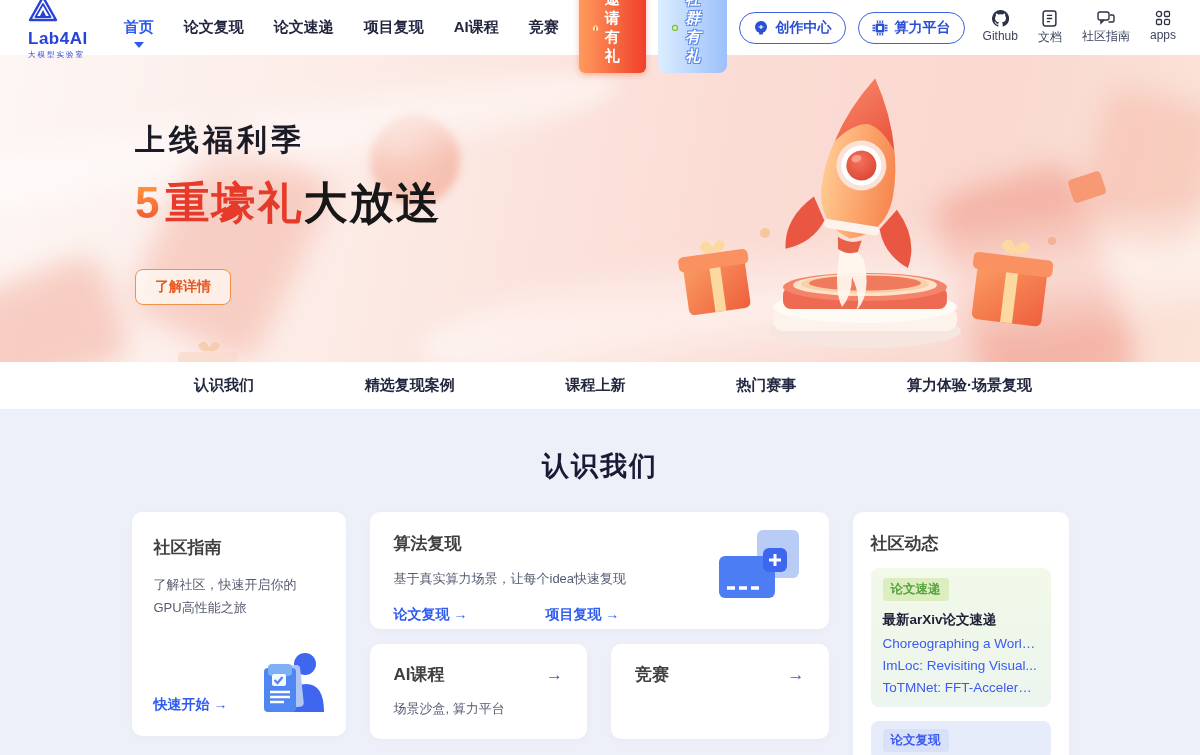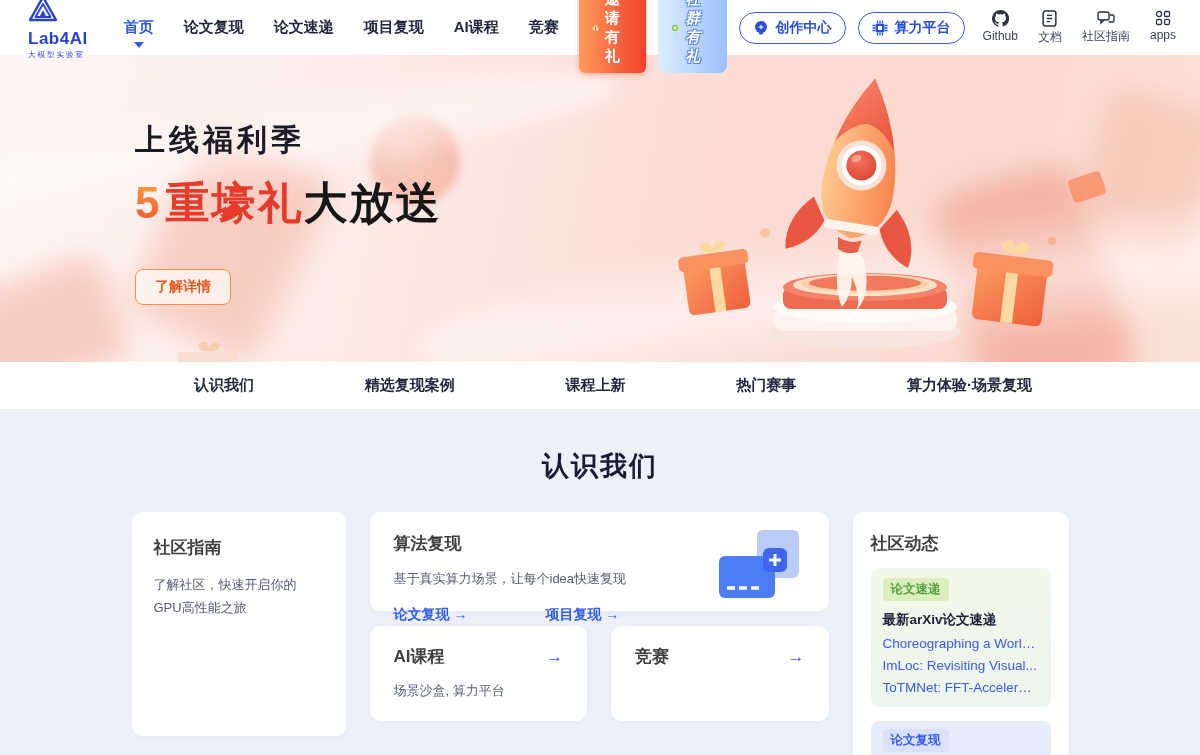--- a/index.html
+++ b/index.html
@@ -66,21 +66,21 @@
   .card { background:#fff; border-radius:10px; box-shadow:0 2px 10px rgba(40,50,120,.04); }
   .card-title { font-size:17px; font-weight:800; color:#404040; }
   .card-desc { font-size:13px; color:#565b72; line-height:1.75; }
   .blue-link { color:#2e5bf0; font-size:14px; font-weight:700; cursor:pointer; white-space:nowrap; }
   .arrow { color:#2e5bf0; font-weight:400; }
 
   .guide-card { height:224px; padding:24px 22px 22px; display:flex; flex-direction:column; cursor:pointer; }
   .guide-card .card-desc { margin-top:15px; width:158px; }
   .guide-bottom { margin-top:auto; display:flex; justify-content:space-between; align-items:flex-end; }
 
-  .algo-card { height:99px; padding:20px 24px; position:relative; cursor:pointer; }
+  .algo-card { height:117px; padding:20px 24px; position:relative; cursor:pointer; }
   .algo-card .card-desc { margin-top:13px; }
   .algo-links { margin-top:15px; display:flex; gap:78px; }
   .algo-illu { position:absolute; right:26px; top:14px; }
 
   .mid-bottom { margin-top:15px; display:grid; grid-template-columns:1fr 1fr; column-gap:24px; }
   .small-card { height:95px; padding:19px 24px; cursor:pointer; }
   .small-card .title-row { display:flex; justify-content:space-between; align-items:center; }
   .small-card .card-desc { margin-top:12px; }
   .small-card .arrow { font-size:17px; }
 
@@ -293,20 +293,36 @@
 </nav>
 
 <section class="about">
   <h2 class="about-heading">认识我们</h2>
 
   <div class="cards">
 
     <div class="card guide-card">
       <div class="card-title">社区指南</div>
       <div class="card-desc">了解社区，快速开启你的GPU高性能之旅</div>
+      <div class="guide-bottom">
+        <span class="blue-link">
+          <span>快速开始</span>
+          <span class="arrow">→</span>
+        </span>
+        <svg width="74" height="64" viewBox="0 0 74 64">
+          <circle cx="55" cy="14" r="11" fill="#3e66ee"></circle>
+          <path d="M38 62 Q38 34 56 34 Q74 34 74 62 Z" fill="#3e66ee"></path>
+          <rect x="22" y="16" width="30" height="42" rx="4" fill="#aec6f5" transform="rotate(-6 37 37)"></rect>
+          <rect x="14" y="18" width="32" height="44" rx="4" fill="#4f86f2"></rect>
+          <rect x="18" y="14" width="24" height="12" rx="4" fill="#7fb0f6"></rect>
+          <rect x="22" y="24" width="14" height="12" rx="2" fill="#fff" opacity=".95"></rect>
+          <path d="M24.5 30 l3 3 l5-6" stroke="#4f86f2" stroke-width="2.2" fill="none"></path>
+          <path d="M20 42 h20 M20 47 h20 M20 52 h14" stroke="#fff" stroke-width="2.4"></path>
+        </svg>
+      </div>
     </div>
 
     <div>
       <div class="card algo-card">
         <div class="card-title">算法复现</div>
         <div class="card-desc">基于真实算力场景，让每个idea快速复现</div>
         <div class="algo-links">
           <span class="blue-link">
             <span>论文复现</span>
             <span class="arrow">→</span>

